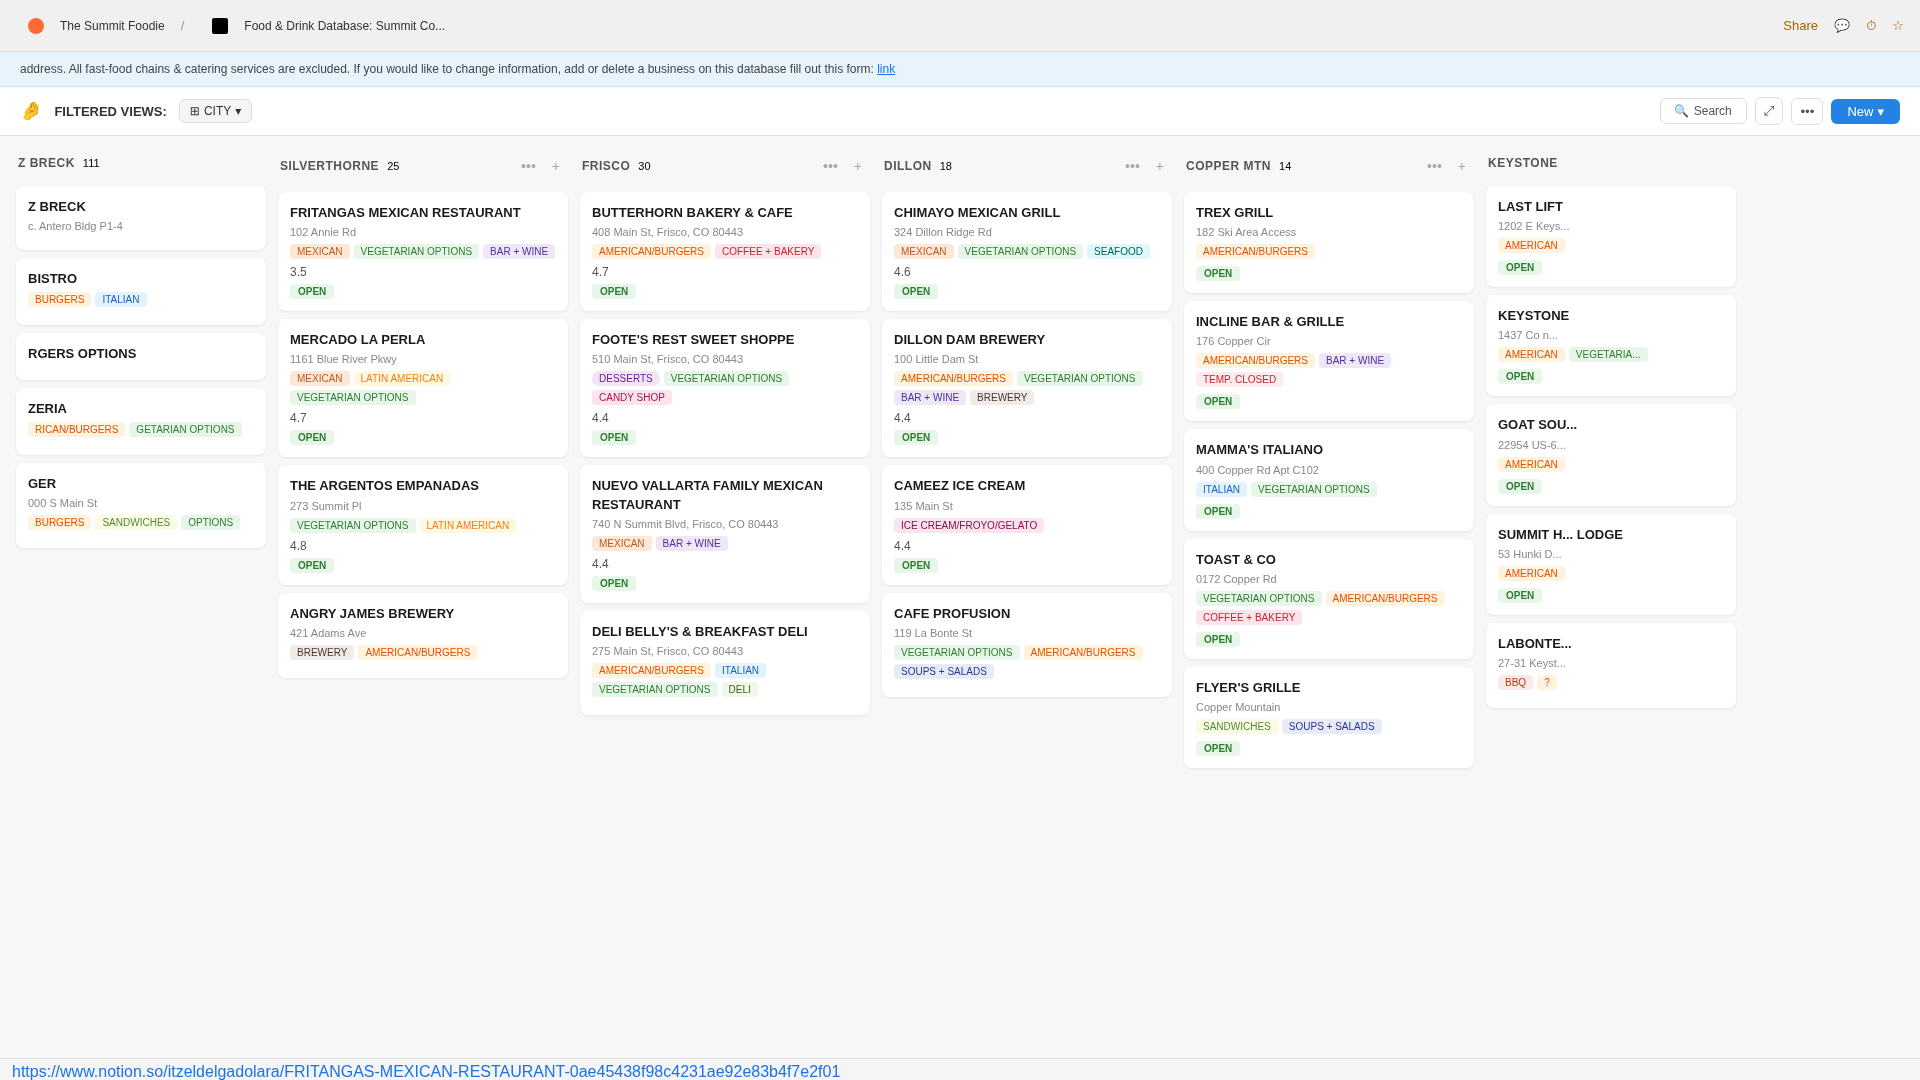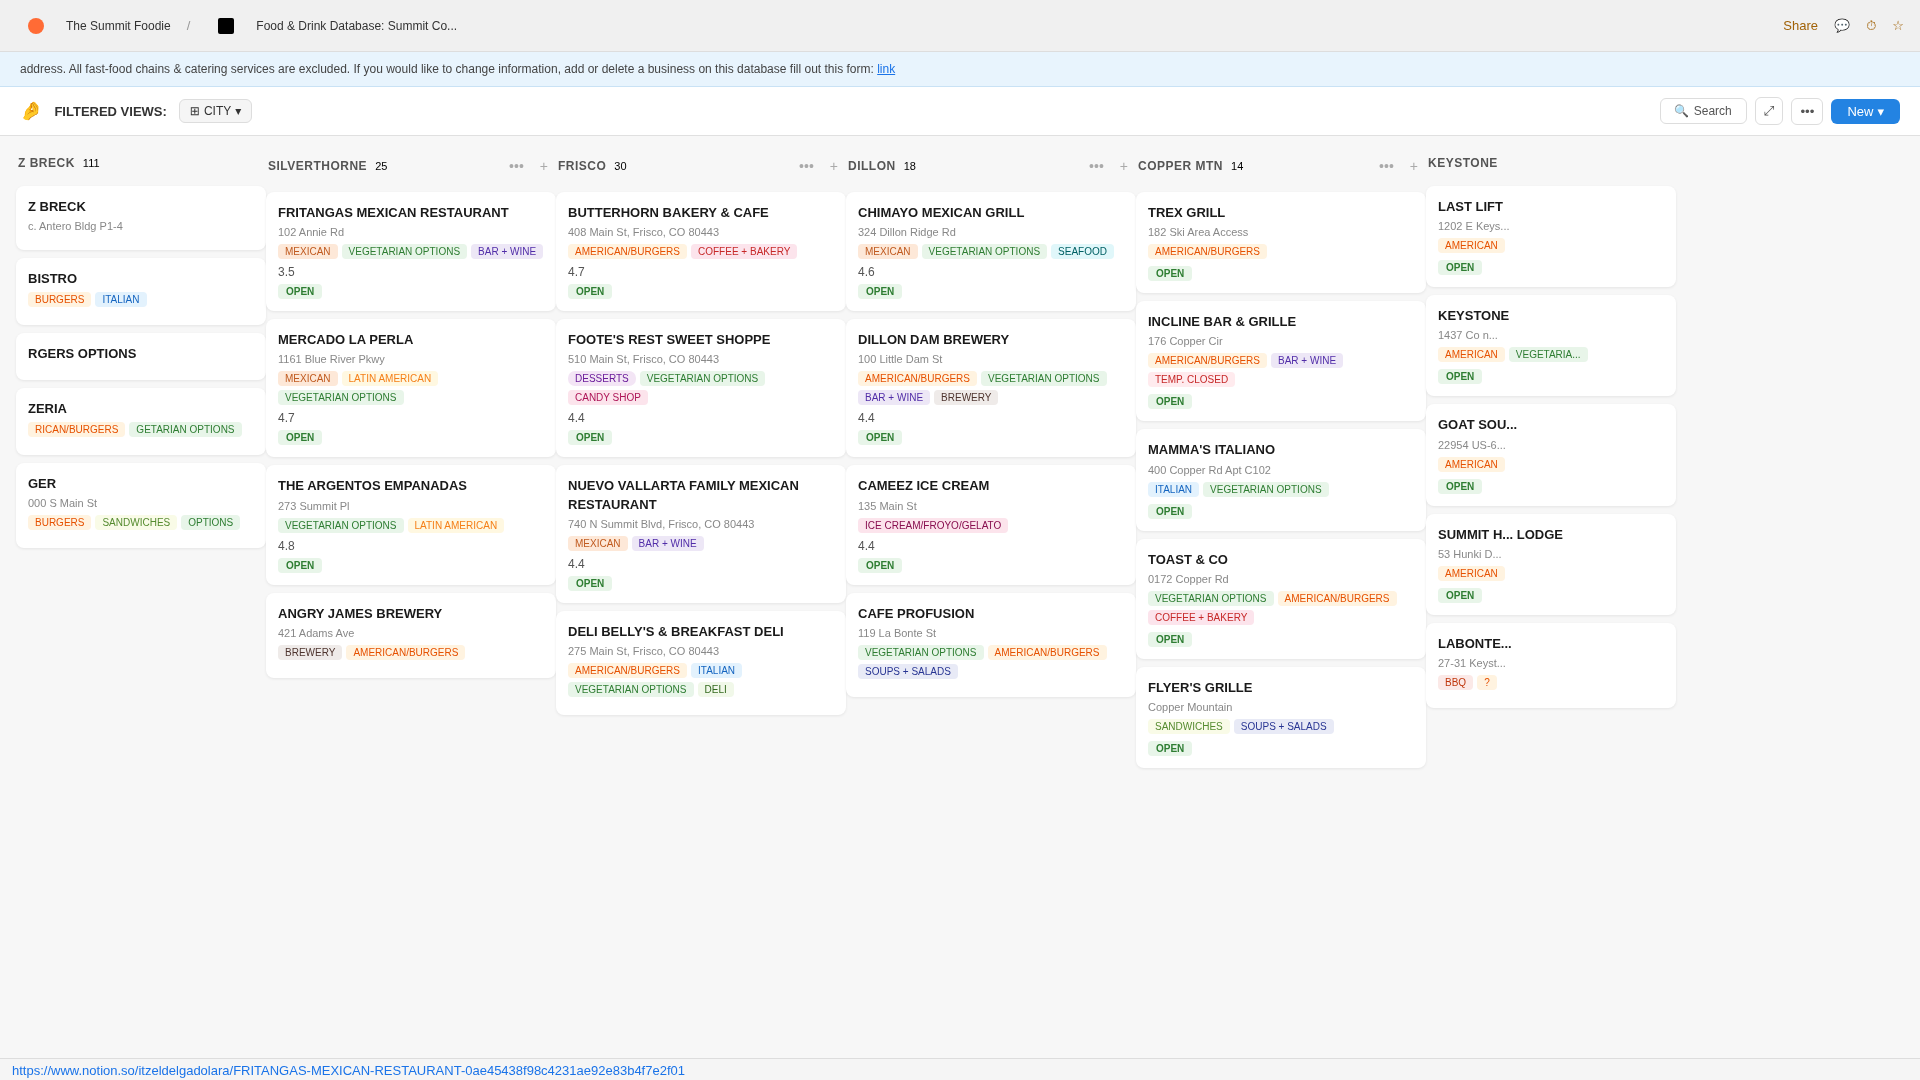--- a/index.html
+++ b/index.html
@@ -11,21 +11,21 @@
       background: #f0f0f0;
       display: flex;
       align-items: center;
       padding: 0 16px;
       border-bottom: 1px solid #ddd;
       gap: 12px;
     }
     .browser-tab {
       display: flex;
       align-items: center;
-      gap: 22px;
+      gap: 16px;
       font-size: 12px;
       color: #333;
       padding-left: 12px;
     }
     .tab-favicon { width: 16px; height: 16px; border-radius: 50%; }
     .tab-favicon.summit { background: #ff6b35; }
     .tab-favicon.notion { background: #000; border-radius: 2px; }
     .tab-separator { color: #999; padding: 0 4px; }
     .browser-actions { margin-left: auto; display: flex; gap: 16px; align-items: center; }
     .browser-actions span { font-size: 13px; color: #a16207; cursor: pointer; }
@@ -117,20 +117,21 @@
       color: #555;
     }
 
     
     .board-container {
       display: flex;
       overflow-x: auto;
       height: calc(1080px - 52px - 44px - 50px);
       background: #f7f7f7;
       padding: 16px;
+      gap: 12px;
     }
 
     
     .column {
       flex: 0 0 290px;
       background: #f7f7f7;
       display: flex;
       flex-direction: column;
       gap: 8px;
       min-width: 250px;
@@ -254,21 +255,21 @@
     .status-open { background: #e8f5e9; color: #2e7d32; }
 
     
     .url-bar {
       position: fixed;
       bottom: 0;
       left: 0;
       background: #f5f5f5;
       border-top: 1px solid #ddd;
       padding: 4px 12px;
-      font-size: 13px;
+      font-size: 16px;
       color: #1a73e8;
       width: 100%;
       height: 22px;
     }
   </style>
 </head>
 <body>
 
 <div class="browser-bar">
   <div class="browser-tab">

